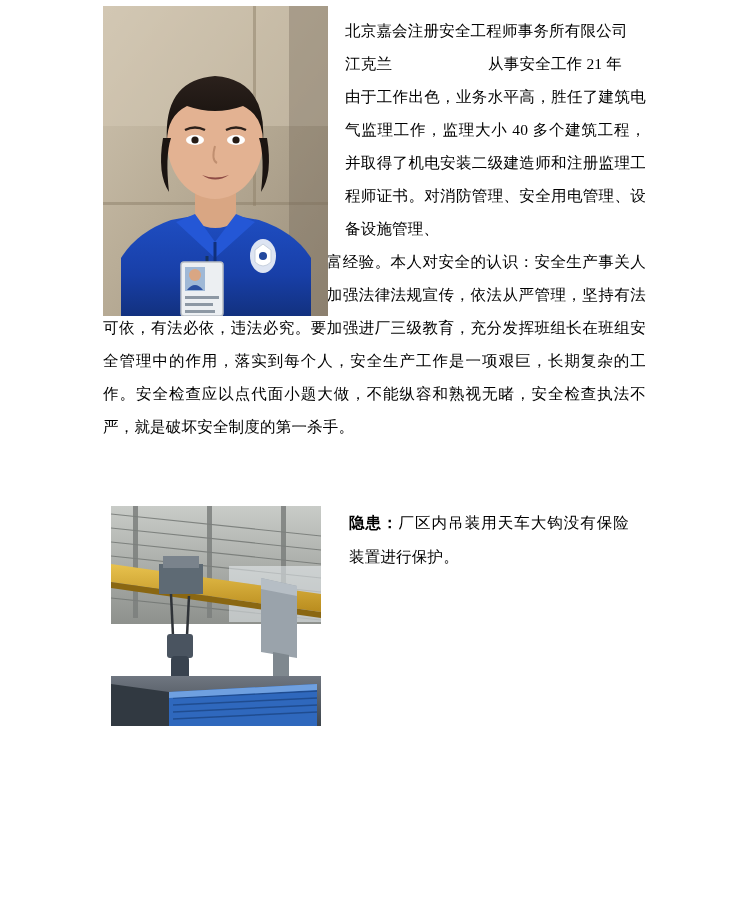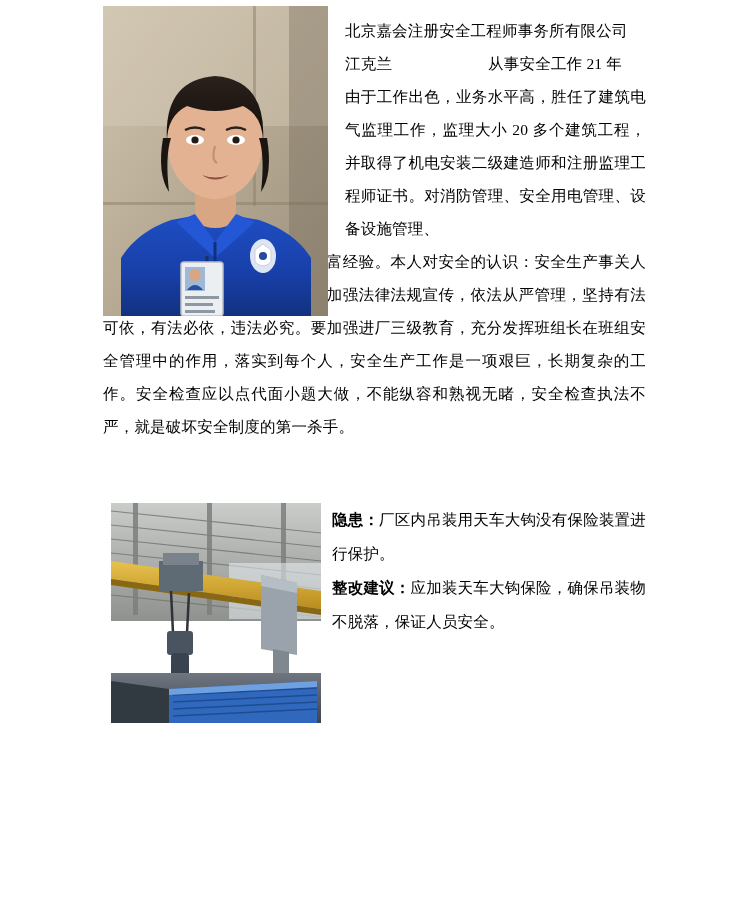--- a/index.html
+++ b/index.html
@@ -84,21 +84,21 @@
   .crane-svg { display: block; width: 210px; height: 220px; }
 
   .hazard-col {
     margin-left: 332px;
     margin-right: 12px;
     font-size: 15.5px;
     line-height: 34px;
     text-align: justify;
     letter-spacing: 0.2px;
   }
-  .hazard-col p { margin: 0; }
+  .hazard-col p { margin: 17px; }
   .lead { font-weight: bold; }
 
   .nbsp-gap { display: inline-block; width: 96px; }
 </style>
 </head>
 <body>
 
 <div class="page">
 
   <div class="top-block">
@@ -163,21 +163,21 @@
 
         <ellipse cx="160" cy="250" rx="13" ry="17" fill="#e8edf5" opacity="0.95"></ellipse>
         <path d="M160 238 L168 244 L168 256 Q160 264 152 256 L152 244 Z" fill="#ffffff" stroke="#c7d0dd" stroke-width="1"></path>
         <circle cx="160" cy="250" r="4" fill="#24499e"></circle>
       </svg>
     </div>
 
     <div class="intro-col">
       <p>北京嘉会注册安全工程师事务所有限公司</p>
       <p><span>江克兰</span><span class="nbsp-gap"></span><span>从事安全工作 21 年</span></p>
-      <p>由于工作出色，业务水平高，胜任了建筑电气监理工作，监理大小 20 多个建筑工程，并取得了机电安装二级建造师和注册监理工程师证书。对消防管理、安全用电管理、设备设施管理、</p>
+      <p>由于工作出色，业务水平高，胜任了建筑电气监理工作，监理大小 40 多个建筑工程，并取得了机电安装二级建造师和注册监理工程师证书。对消防管理、安全用电管理、设备设施管理、</p>
     </div>
   </div>
 
   <div class="flow-text">
     <p>疏散管理、人员管理，积累了丰富经验。本人对安全的认识：安全生产事关人民群众的生命财产和身心健康。加强法律法规宣传，依法从严管理，坚持有法可依，有法必依，违法必究。要加强进厂三级教育，充分发挥班组长在班组安全管理中的作用，落实到每个人，安全生产工作是一项艰巨，长期复杂的工作。安全检查应以点代面小题大做，不能纵容和熟视无睹，安全检查执法不严，就是破坏安全制度的第一杀手。</p>
   </div>
 
   <div class="spacer-lg"></div>
 
 
@@ -245,17 +245,16 @@
           <path d="M62 213 L206 206"></path>
         </g>
         <path d="M58 186 L206 178 L206 184 L58 192 Z" fill="#6fa0e0"></path>
 
         <path d="M0 178 L58 186 L58 220 L0 220 Z" fill="#313941"></path>
       </svg>
     </div>
 
     <div class="hazard-col">
       <p><span class="lead">隐患：</span><span>厂区内吊装用天车大钩没有保险装置进行保护。</span></p>
-      <p><span class="lead">整改建议：</span><span>应加装天车大钩保险，确保吊装物不脱落，保证人员安全。</span></p>
     </div>
   </div>
 
 </div>
 
 </body></html>

